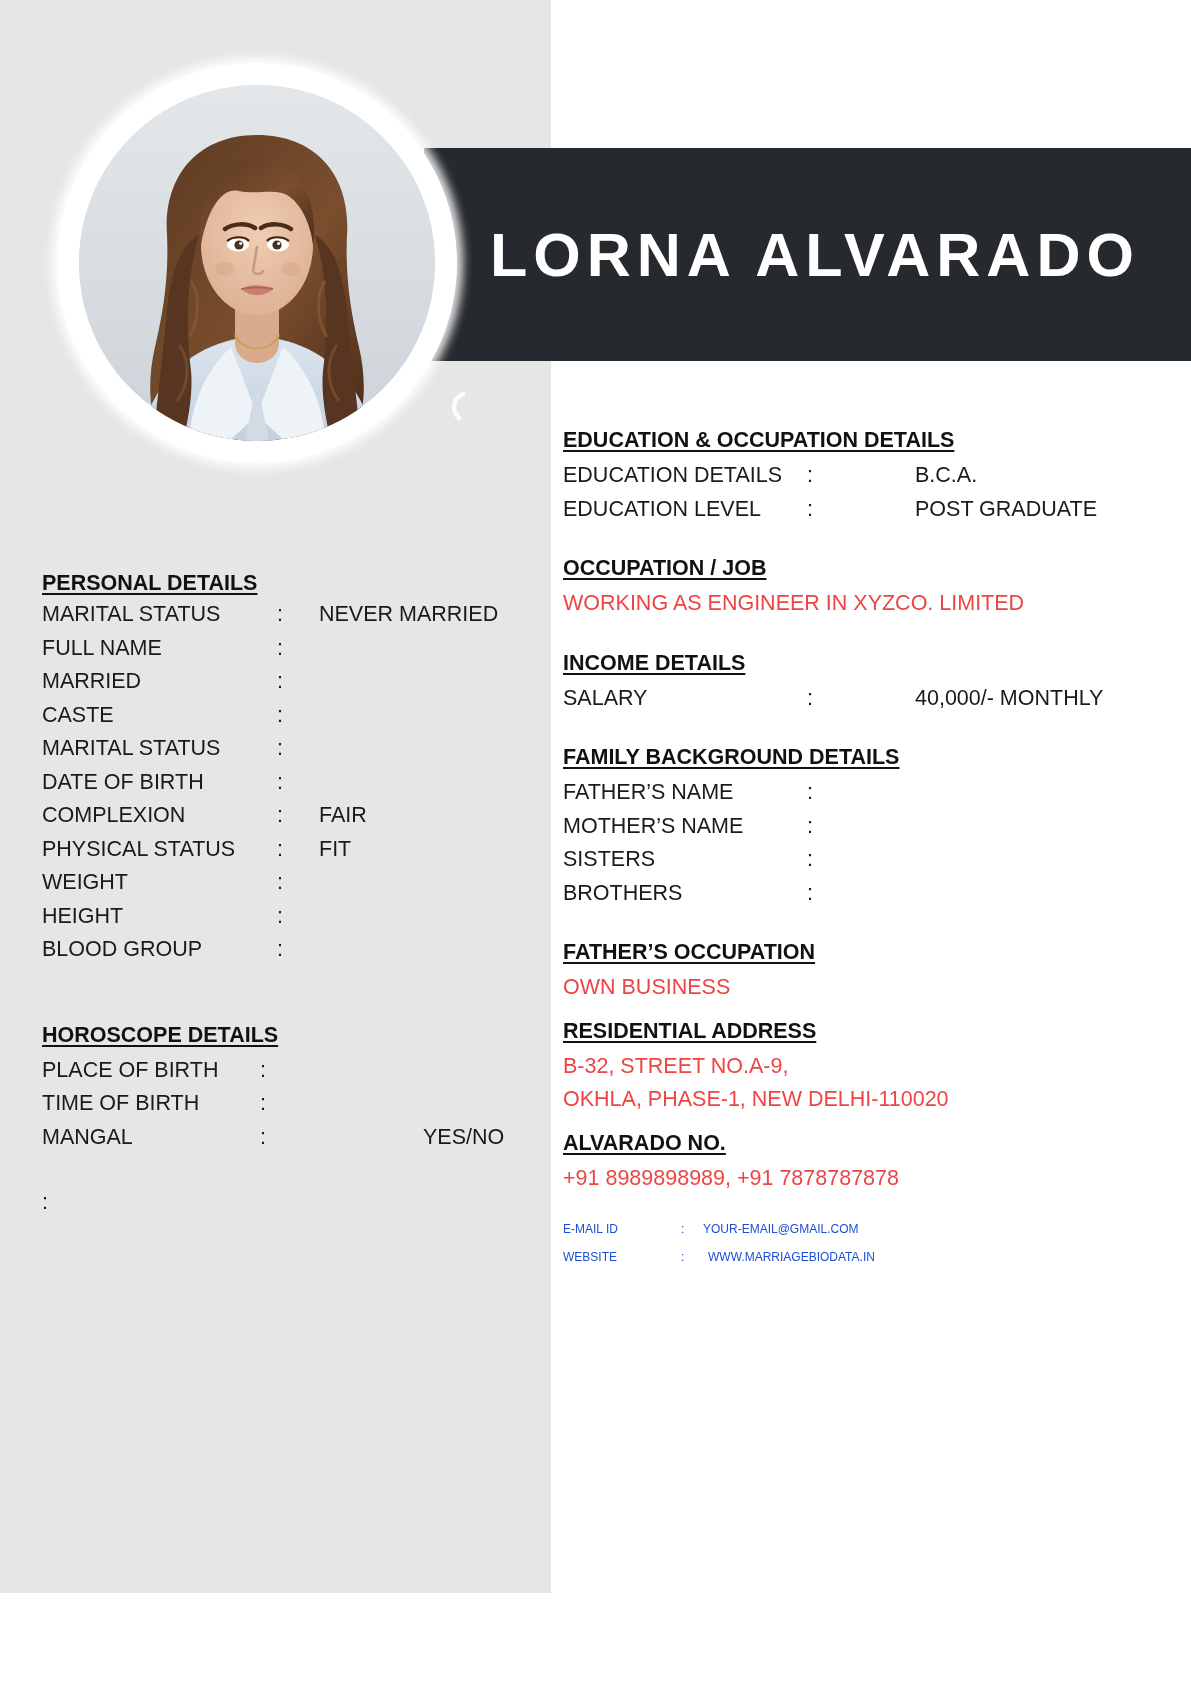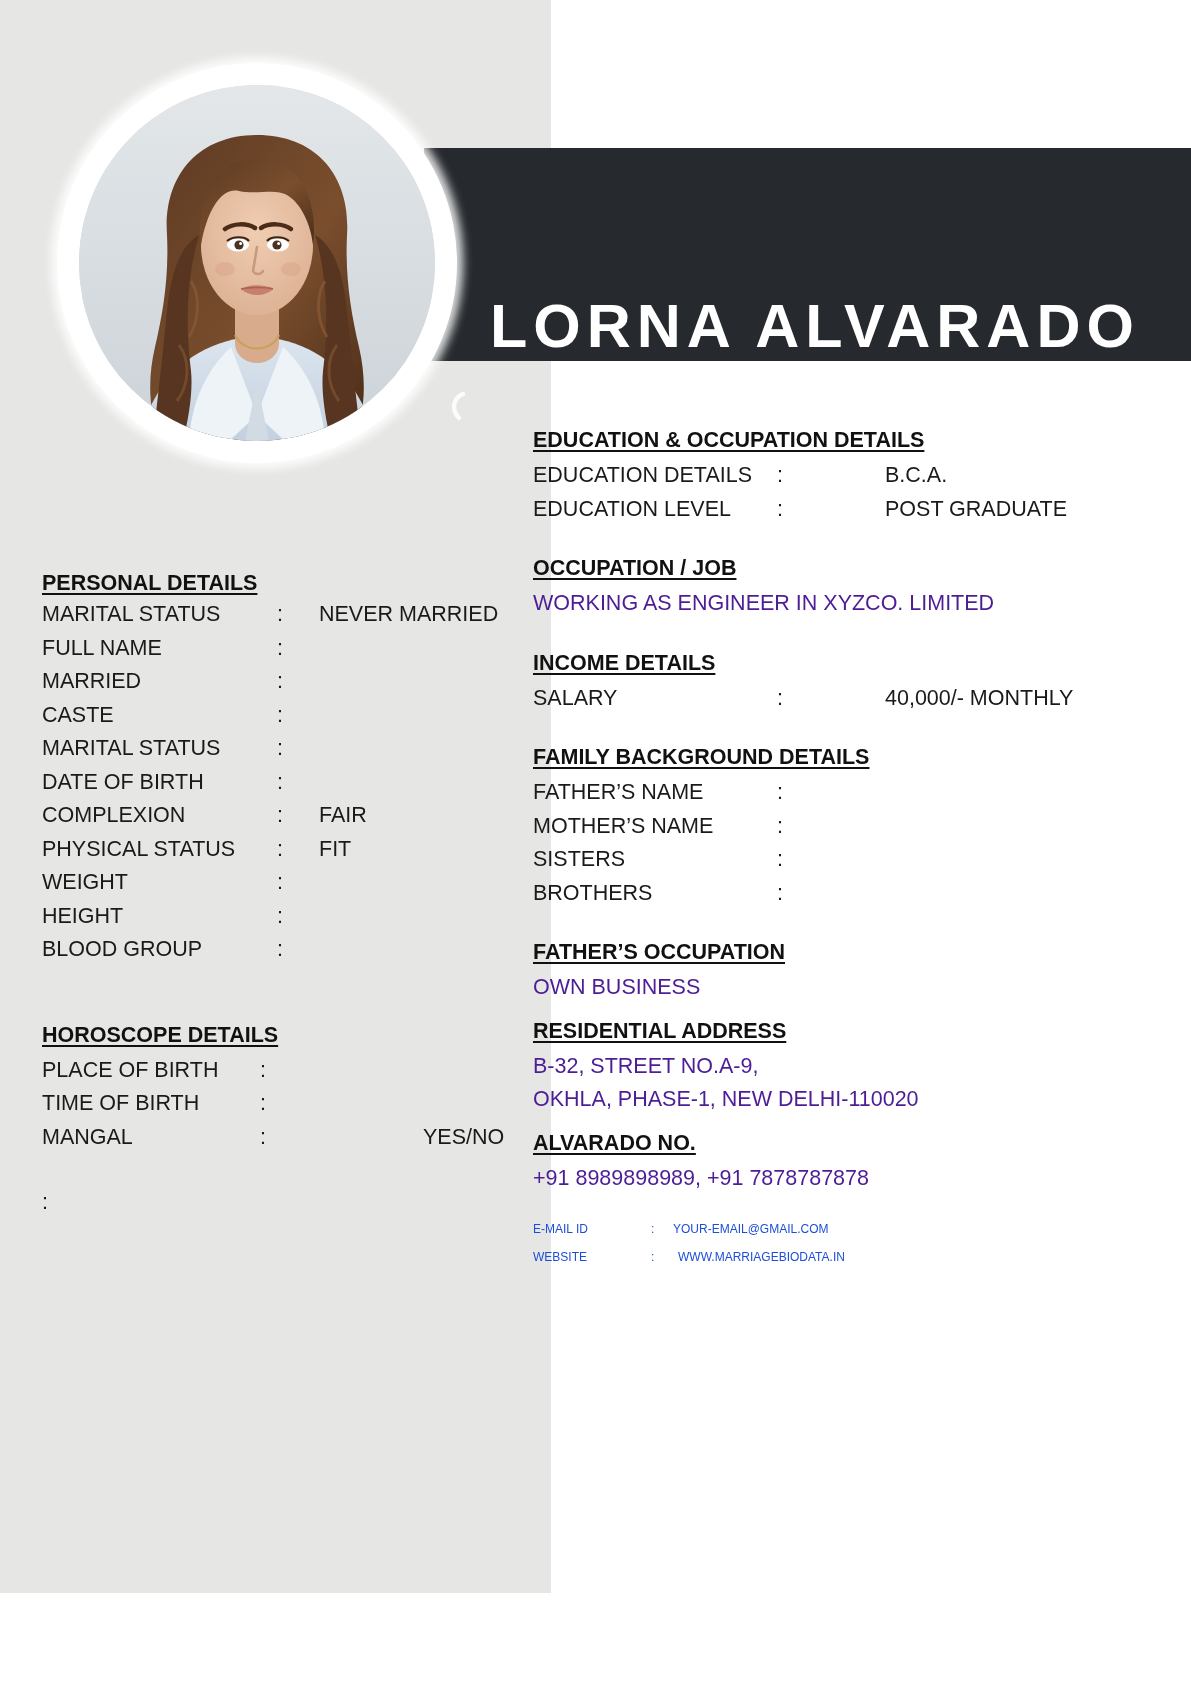--- a/index.html
+++ b/index.html
@@ -24,21 +24,21 @@
     background:#e6e6e4;
   }
 
   
   .name-banner {
     position:absolute;
     left:424px; top:148px;
     width:767px; height:213px;
     background:#262a2e;
     display:flex;
-    align-items:flex-end;
+    align-items:center;
   }
   .name-text {
     color:#ffffff;
     font-size:61px;
     font-weight:bold;
     letter-spacing:6px;
     margin-left:66px;
     white-space:nowrap;
     font-family:"Liberation Sans", sans-serif;
   }
@@ -86,21 +86,21 @@
     font-size:21.5px;
     color:#1a1a1a;
     line-height:33.5px;
     white-space:nowrap;
   }
   .row .lbl { flex:0 0 auto; }
   .row .cl  { flex:0 0 auto; text-align:left; }
   .row .val { flex:0 0 auto; }
   .plain {
     font-size:21.5px;
-    color:#4c1d95;
+    color:#ef4444;
     line-height:33.5px;
     white-space:nowrap;
   }
 
   
   .left-col {
     position:absolute;
     left:42px; top:571px;
     width:470px;
   }
@@ -112,21 +112,21 @@
   .horo-block .row .lbl { width:218px; }
   .horo-block .row .cl  { width:60px; }
   .horo-block .sec-head { margin-bottom:6px; }
 
   .devak-block { margin-top:32px; }
   .devak-block .row .lbl { width:328px; }
 
   
   .right-col {
     position:absolute;
-    left:533px; top:428px;
+    left:563px; top:428px;
     width:600px;
   }
   .right-col .sec-head { margin-bottom:6px; }
   .right-col .row .lbl { width:244px; }
   .right-col .row .cl  { width:62px; }
   .gap { height:30px; }
   .gap-sm { height:14px; }
 
   .contact-sub {
     display:flex;

